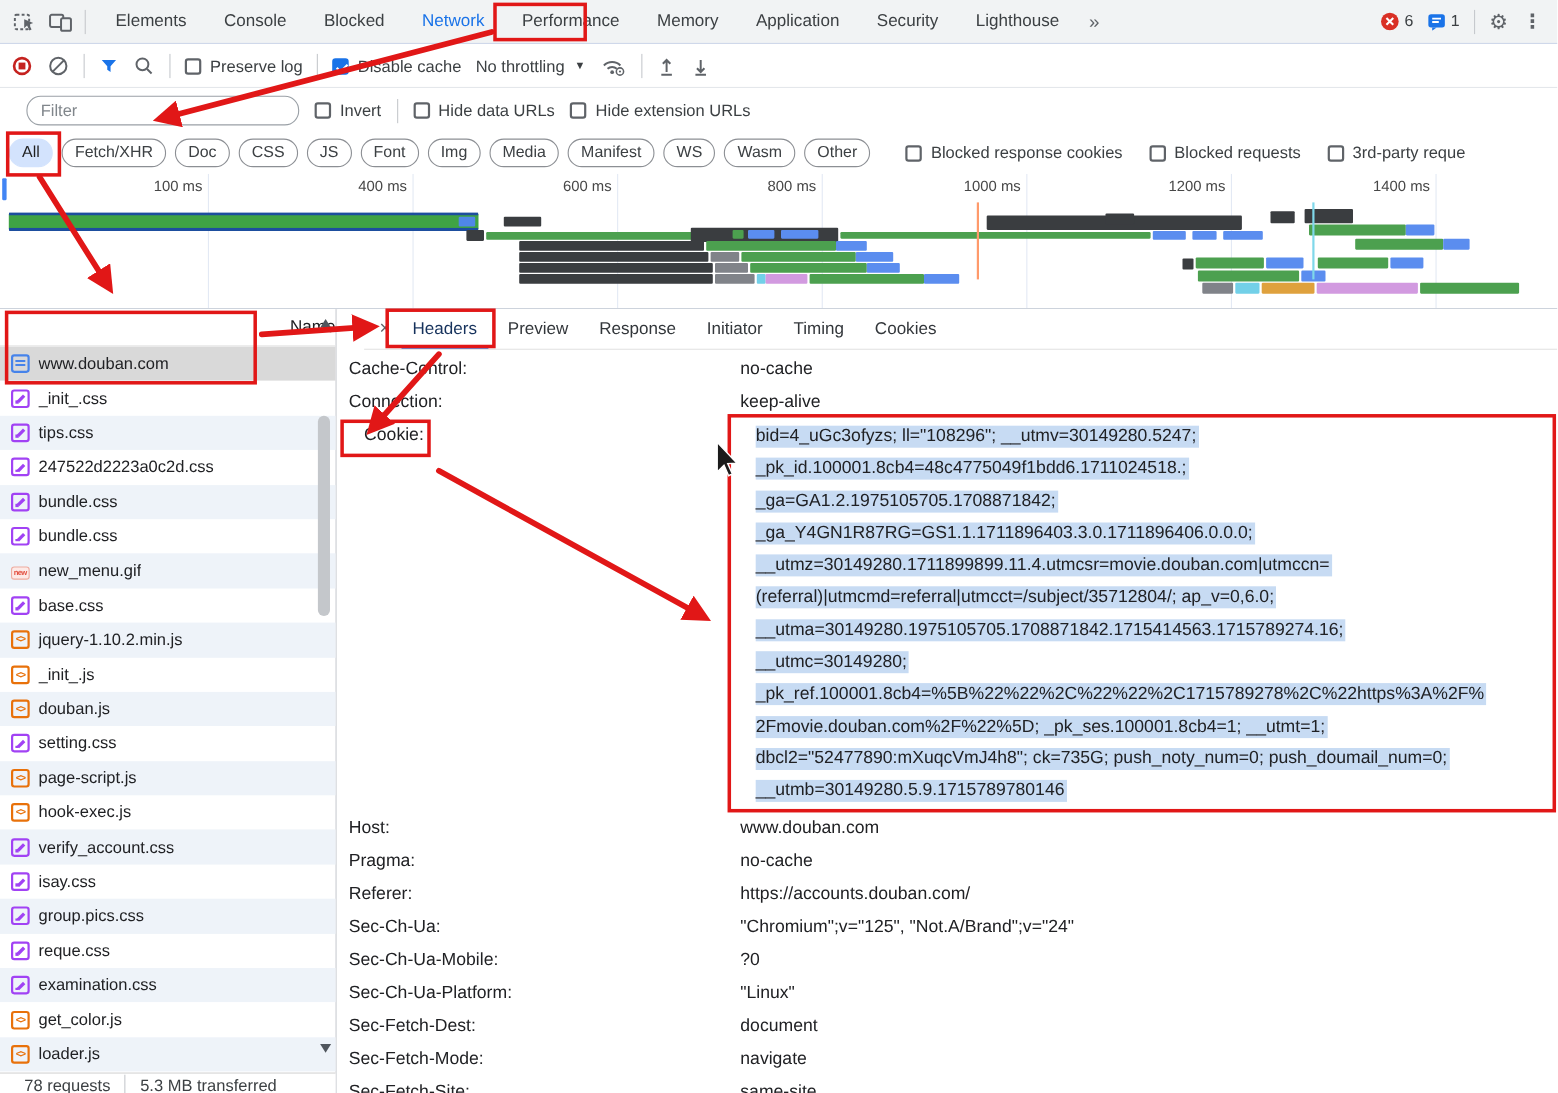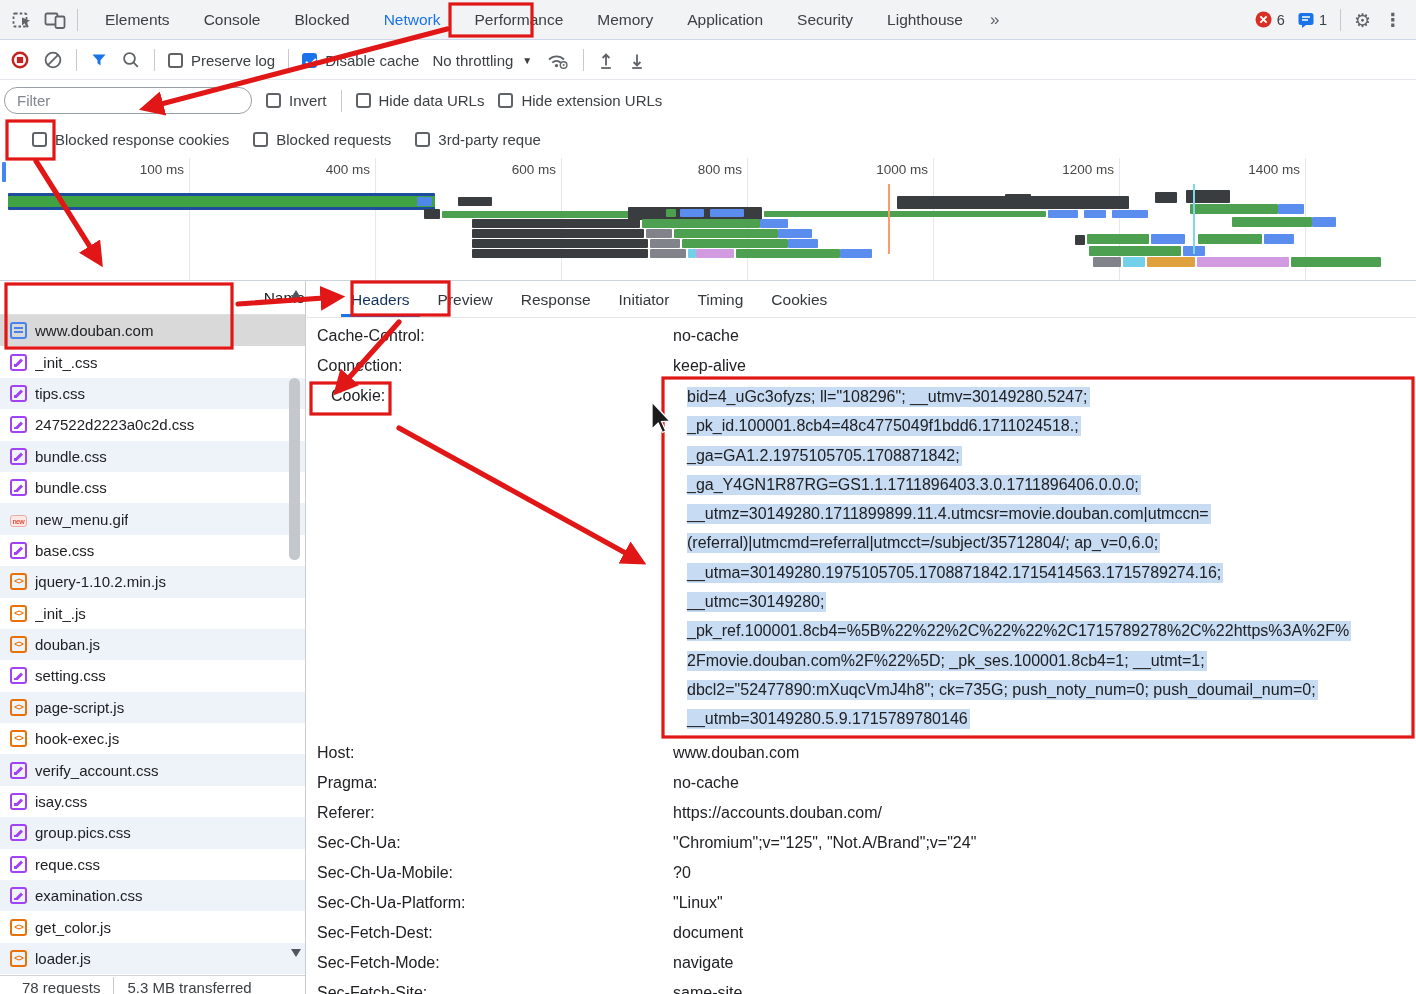--- a/index.html
+++ b/index.html
@@ -26,21 +26,21 @@
     border-bottom:1px solid #e4e7eb; display:flex; align-items:center; gap:13px; padding:0 10px; background:#fff; }
   .cbg { display:flex; align-items:center; gap:8px; font-size:15px; color:#3c4043; white-space:nowrap; }
   .cb { width:15px; height:15px; border:2px solid #5f6368; border-radius:3px; background:#fff; flex:none; position:relative; }
   .cb.checked { background:#1a73e8; border-color:#1a73e8; }
   .cb.checked::after { content:""; position:absolute; left:2px; top:3px; width:8px; height:4px;
     border-left:2px solid #fff; border-bottom:2px solid #fff; transform:rotate(-45deg); }
   .throttle { display:flex; align-items:center; gap:9px; font-size:15px; color:#3c4043; }
   .caret { font-size:10px; color:#3c4043; }
   
   .filter-row { position:absolute; left:0; top:81px; width:1416px; height:39px;
-    display:flex; align-items:center; gap:14px; padding:0 4px; background:#fff; }
+    display:flex; align-items:center; gap:14px; padding:0 24px; background:#fff; }
   .filter-input { width:248px; height:27px; border:1px solid #9aa0a6; border-radius:13px;
     padding:0 12px; font-size:15px; color:#202124; font-family:"Liberation Sans",sans-serif; outline:none; }
   .filter-input::placeholder { color:#80868b; }
   
   .chips-row { position:absolute; left:0; top:120px; width:1416px; height:38px;
     display:flex; align-items:center; gap:8px; padding:0 8px; background:#fff; }
   .chip { height:26px; padding:0 11px; border:1px solid #8c8f94; border-radius:13px;
     display:flex; align-items:center; font-size:14.5px; color:#3c4043; background:#fff; white-space:nowrap; }
   .chip.active { background:#d3e3fd; border-color:#d3e3fd; color:#1f1f1f; }
   .chips-checks { display:flex; align-items:center; gap:24px; margin-left:24px; }
@@ -80,21 +80,21 @@
     line-height:9px; color:#e25142; font-weight:bold; letter-spacing:-0.7px; }
   
   .sb-up, .sb-down { position:absolute; left:291px; width:0; height:0; border-left:5.5px solid transparent; border-right:5.5px solid transparent; }
   .sb-up { top:9px; border-bottom:8px solid #50565e; }
   .sb-down { top:668px; border-top:8px solid #50565e; }
   .sb-thumb { position:absolute; left:289px; top:97px; width:11px; height:182px; background:#c4c7cb; border-radius:5.5px; }
   .status { position:absolute; left:0; bottom:0; width:306px; height:19px; border-top:1px solid #d4d4d4;
     background:#fff; display:flex; align-items:flex-start; font-size:15px; color:#3c4043; padding:3px 0 0 22px; overflow:hidden; }
   .vdiv { width:1px; height:18px; background:#c6c9cd; margin:-2px 13px 0 13px; flex:none; }
   
-  .right { position:absolute; left:307px; top:0; width:1109px; height:713px; background:#fff; overflow:hidden; }
+  .right { position:absolute; left:307px; top:0; width:1109px; height:713px; background:#fff; overflow:hidden;padding-left:24px; }
   .dtabs { height:37px; border-bottom:1px solid #e3e3e3; display:flex; align-items:center; padding-left:8px; }
   .dclose { width:22px; font-size:17px; color:#5f6368; text-align:center; }
   .dtab { padding:0 14px; line-height:33px; font-size:15.5px; color:#33373b; position:relative; white-space:nowrap; }
   .dtab.active { color:#16325c; }
   .dtab.active::after { content:""; position:absolute; left:4px; right:4px; bottom:-1px; height:3px; background:#1a73e8; }
   .dcontent { position:absolute; left:0; top:37px; right:0; bottom:0; padding-top:3px; font-size:16px; overflow:hidden; }
   .hrow { display:flex; line-height:30px; padding-left:10px; }
   .hkey { width:356px; flex:none; color:#202124; }
   .hval { flex:1; color:#202124; white-space:nowrap; }
   .hrow.cookie { align-items:flex-start;margin-left:14px; }
@@ -236,20 +236,34 @@
       <span class="cb"></span>
       <span>Hide data URLs</span>
     </label>
     <label class="cbg">
       <span class="cb"></span>
       <span>Hide extension URLs</span>
     </label>
   </div>
 
   <div class="chips-row">
+    <div style="display:flex;gap:8px;align-items:center">
+      <div class="chip active">All</div>
+        <div class="chip">Fetch/XHR</div>
+        <div class="chip">Doc</div>
+        <div class="chip">CSS</div>
+        <div class="chip">JS</div>
+        <div class="chip">Font</div>
+        <div class="chip">Img</div>
+        <div class="chip">Media</div>
+        <div class="chip">Manifest</div>
+        <div class="chip">WS</div>
+        <div class="chip">Wasm</div>
+        <div class="chip">Other</div>
+    </div>
     <div class="chips-checks">
       <label class="cbg">
           <span class="cb"></span>
           <span>Blocked response cookies</span>
         </label>
         <label class="cbg">
           <span class="cb"></span>
           <span>Blocked requests</span>
         </label>
         <label class="cbg">

